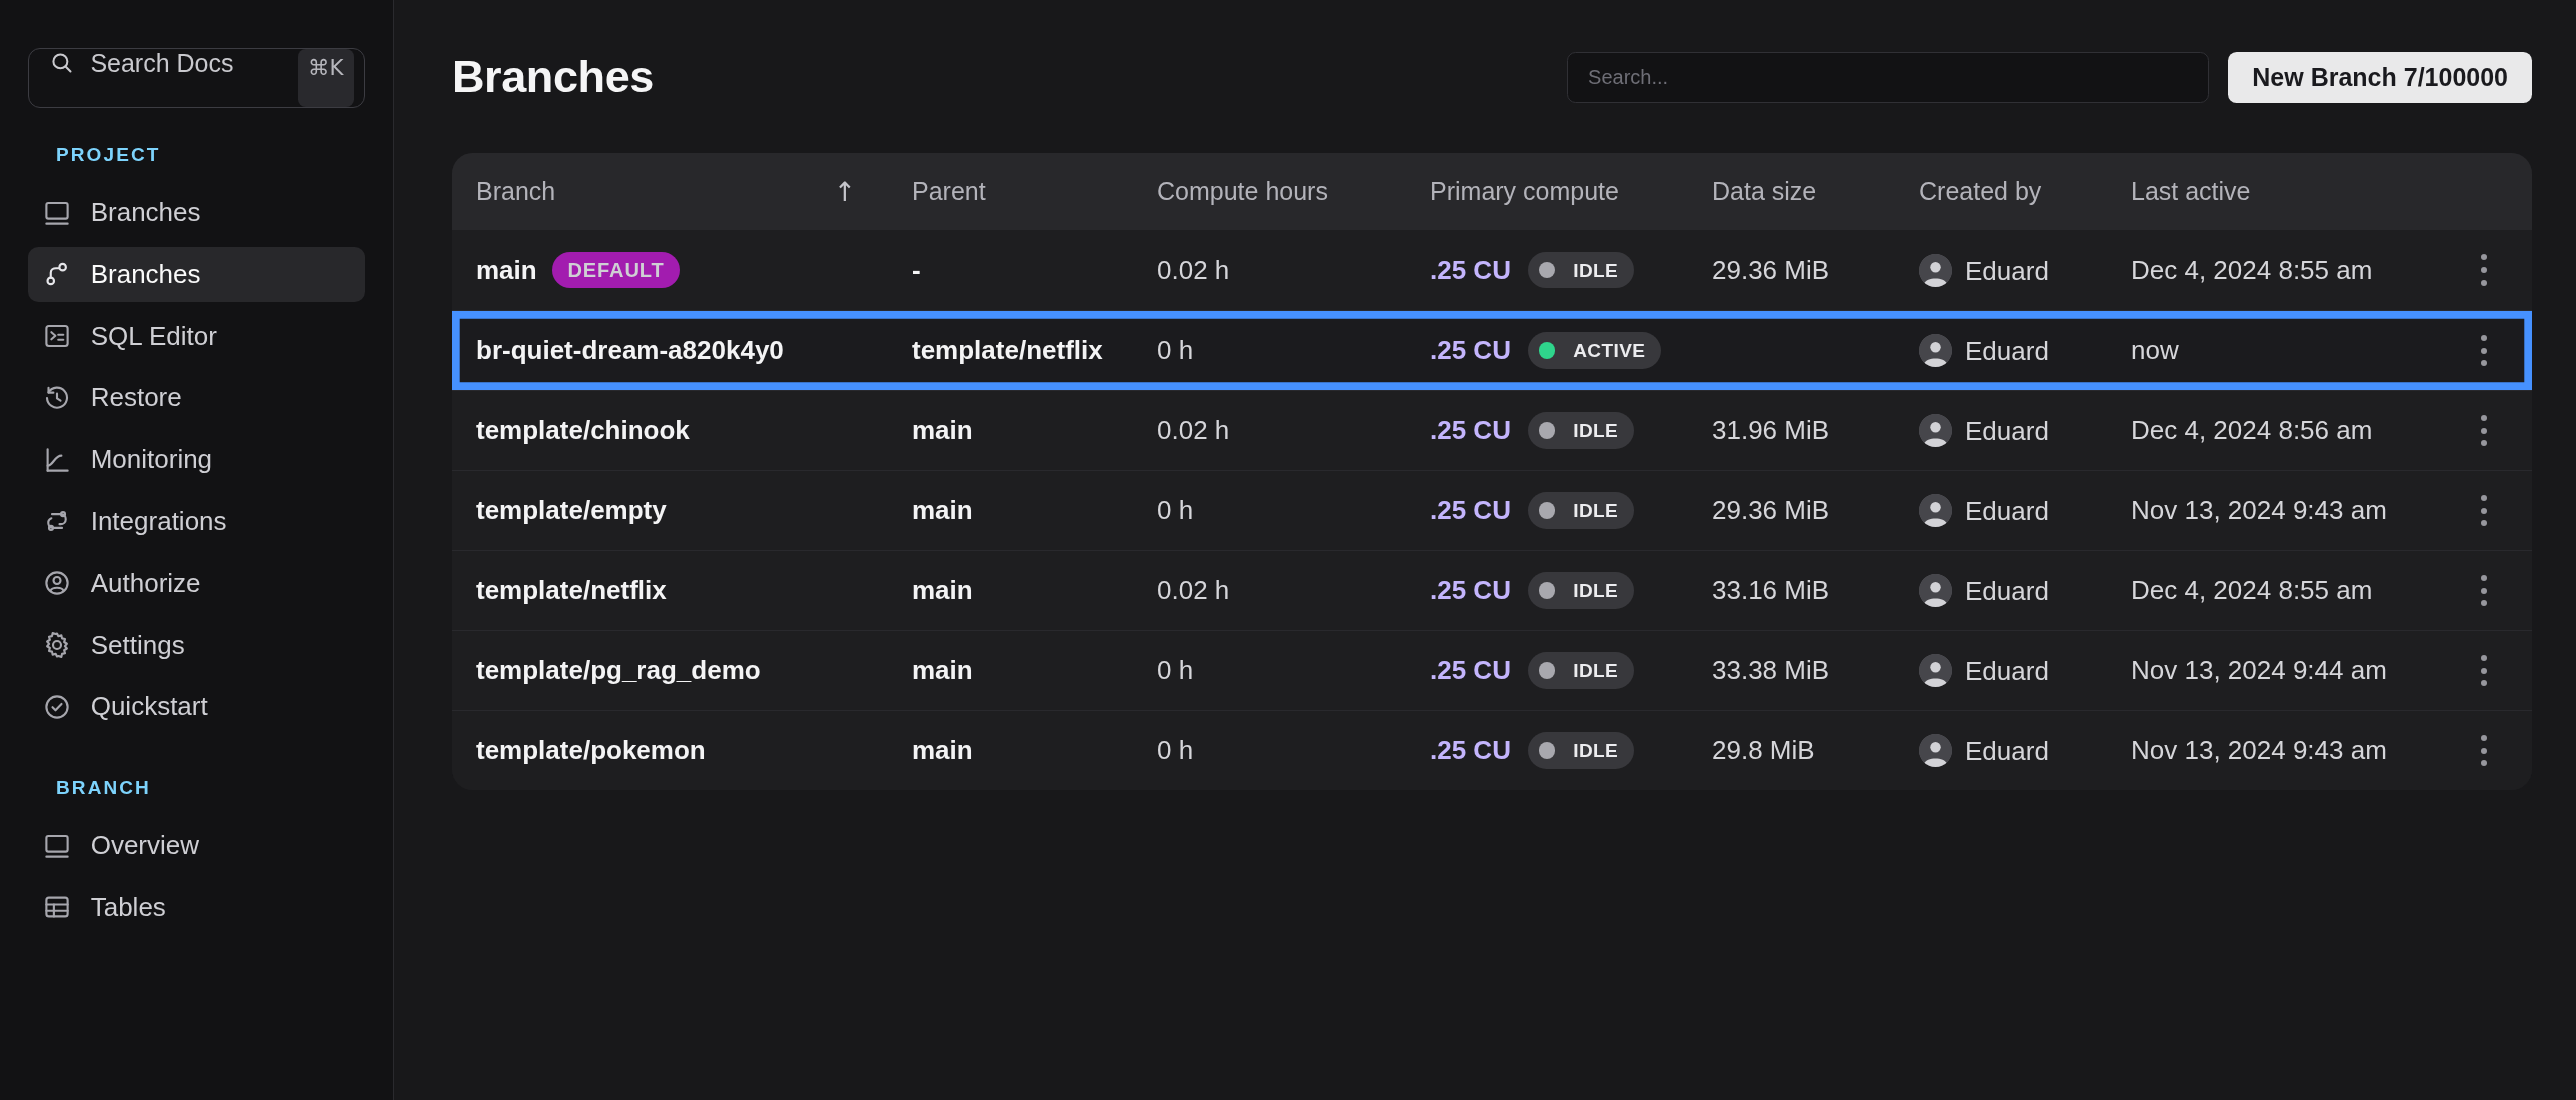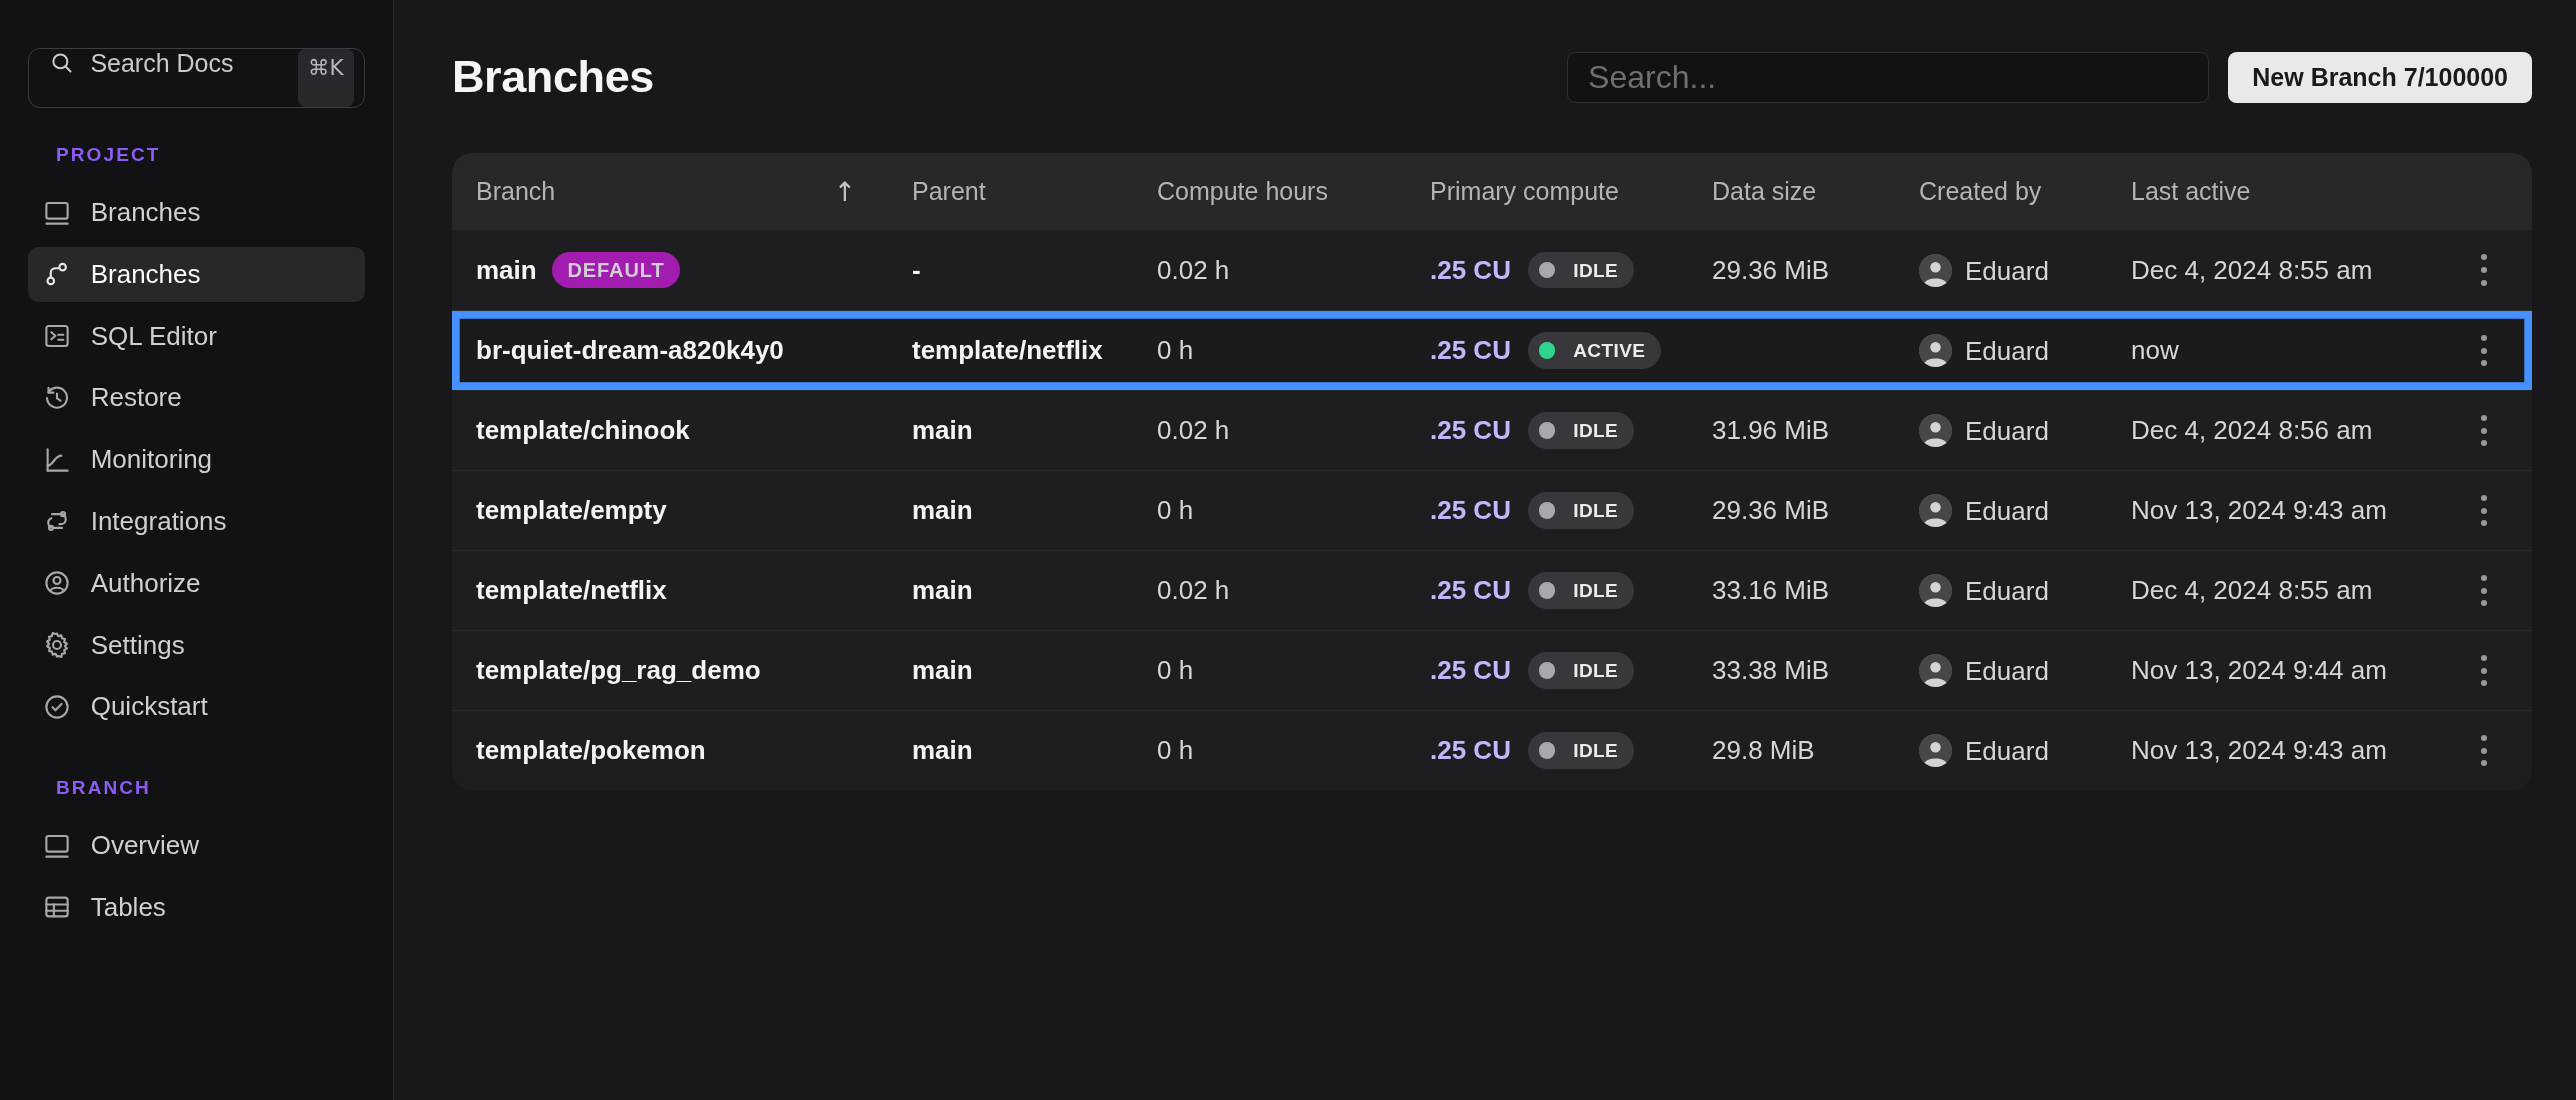--- a/index.html
+++ b/index.html
@@ -23,41 +23,41 @@
     color:#c9c9ce; font-size:25px; cursor:pointer; background:transparent;
   }
   .search-docs svg { flex-shrink:0; }
   .kbd {
     margin-left:auto; background:#29292d; border-radius:7.7px;
     padding:6px 10.3px; font-size:21.4px; color:#b6b6bc;
     font-family:"DejaVu Sans","Liberation Sans",sans-serif;
   }
   .section-label {
     margin:36px 0 0 28px; font-size:19px; font-weight:700;
-    letter-spacing:2.1px; color:#8b5cf6;
+    letter-spacing:2.1px; color:#7dd3fc;
   }
   .nav { margin-top:19px; display:flex; flex-direction:column; }
   .nav-item {
     height:55px; margin:0 0 6.8px 0; border-radius:10.3px;
     display:flex; align-items:center; gap:19px; padding:0 13.7px 0 13.7px;
     font-size:26px; color:#cfcfd4; cursor:pointer;
   }
   .nav-item.active { background:#28282b; color:#fafafa; }
   .nav-item svg { width:30px; height:30px; color:#a6a6ad; flex-shrink:0; }
   .nav-item.active svg { color:#e6e6ea; }
 
   
   .main { flex:1; padding:0 45px 0 58px; }
   .main-header { margin-top:46px; height:62px; display:flex; align-items:center; }
   .page-title { font-size:45px; font-weight:700; color:#f5f5f6; letter-spacing:-0.4px; }
   .header-right { margin-left:auto; display:flex; align-items:center; gap:19.7px; }
   .table-search {
     width:642px; height:51px; background:#121214;
     border:0.9px solid #303035; border-radius:8.6px;
-    color:#e4e4e7; font-size:32px; padding:0 20.5px; outline:none;
+    color:#e4e4e7; font-size:20px; padding:0 20.5px; outline:none;
     font-family:"Liberation Sans", sans-serif;
   }
   .table-search::placeholder { color:#6e6e76; }
   .new-branch-btn {
     height:51px; background:#e9e9ea; color:#1a1a1e; border:none;
     border-radius:8.6px; font-size:25px; font-weight:600; padding:0 24px;
     cursor:pointer; font-family:"Liberation Sans", sans-serif; white-space:nowrap;
   }
 
   

